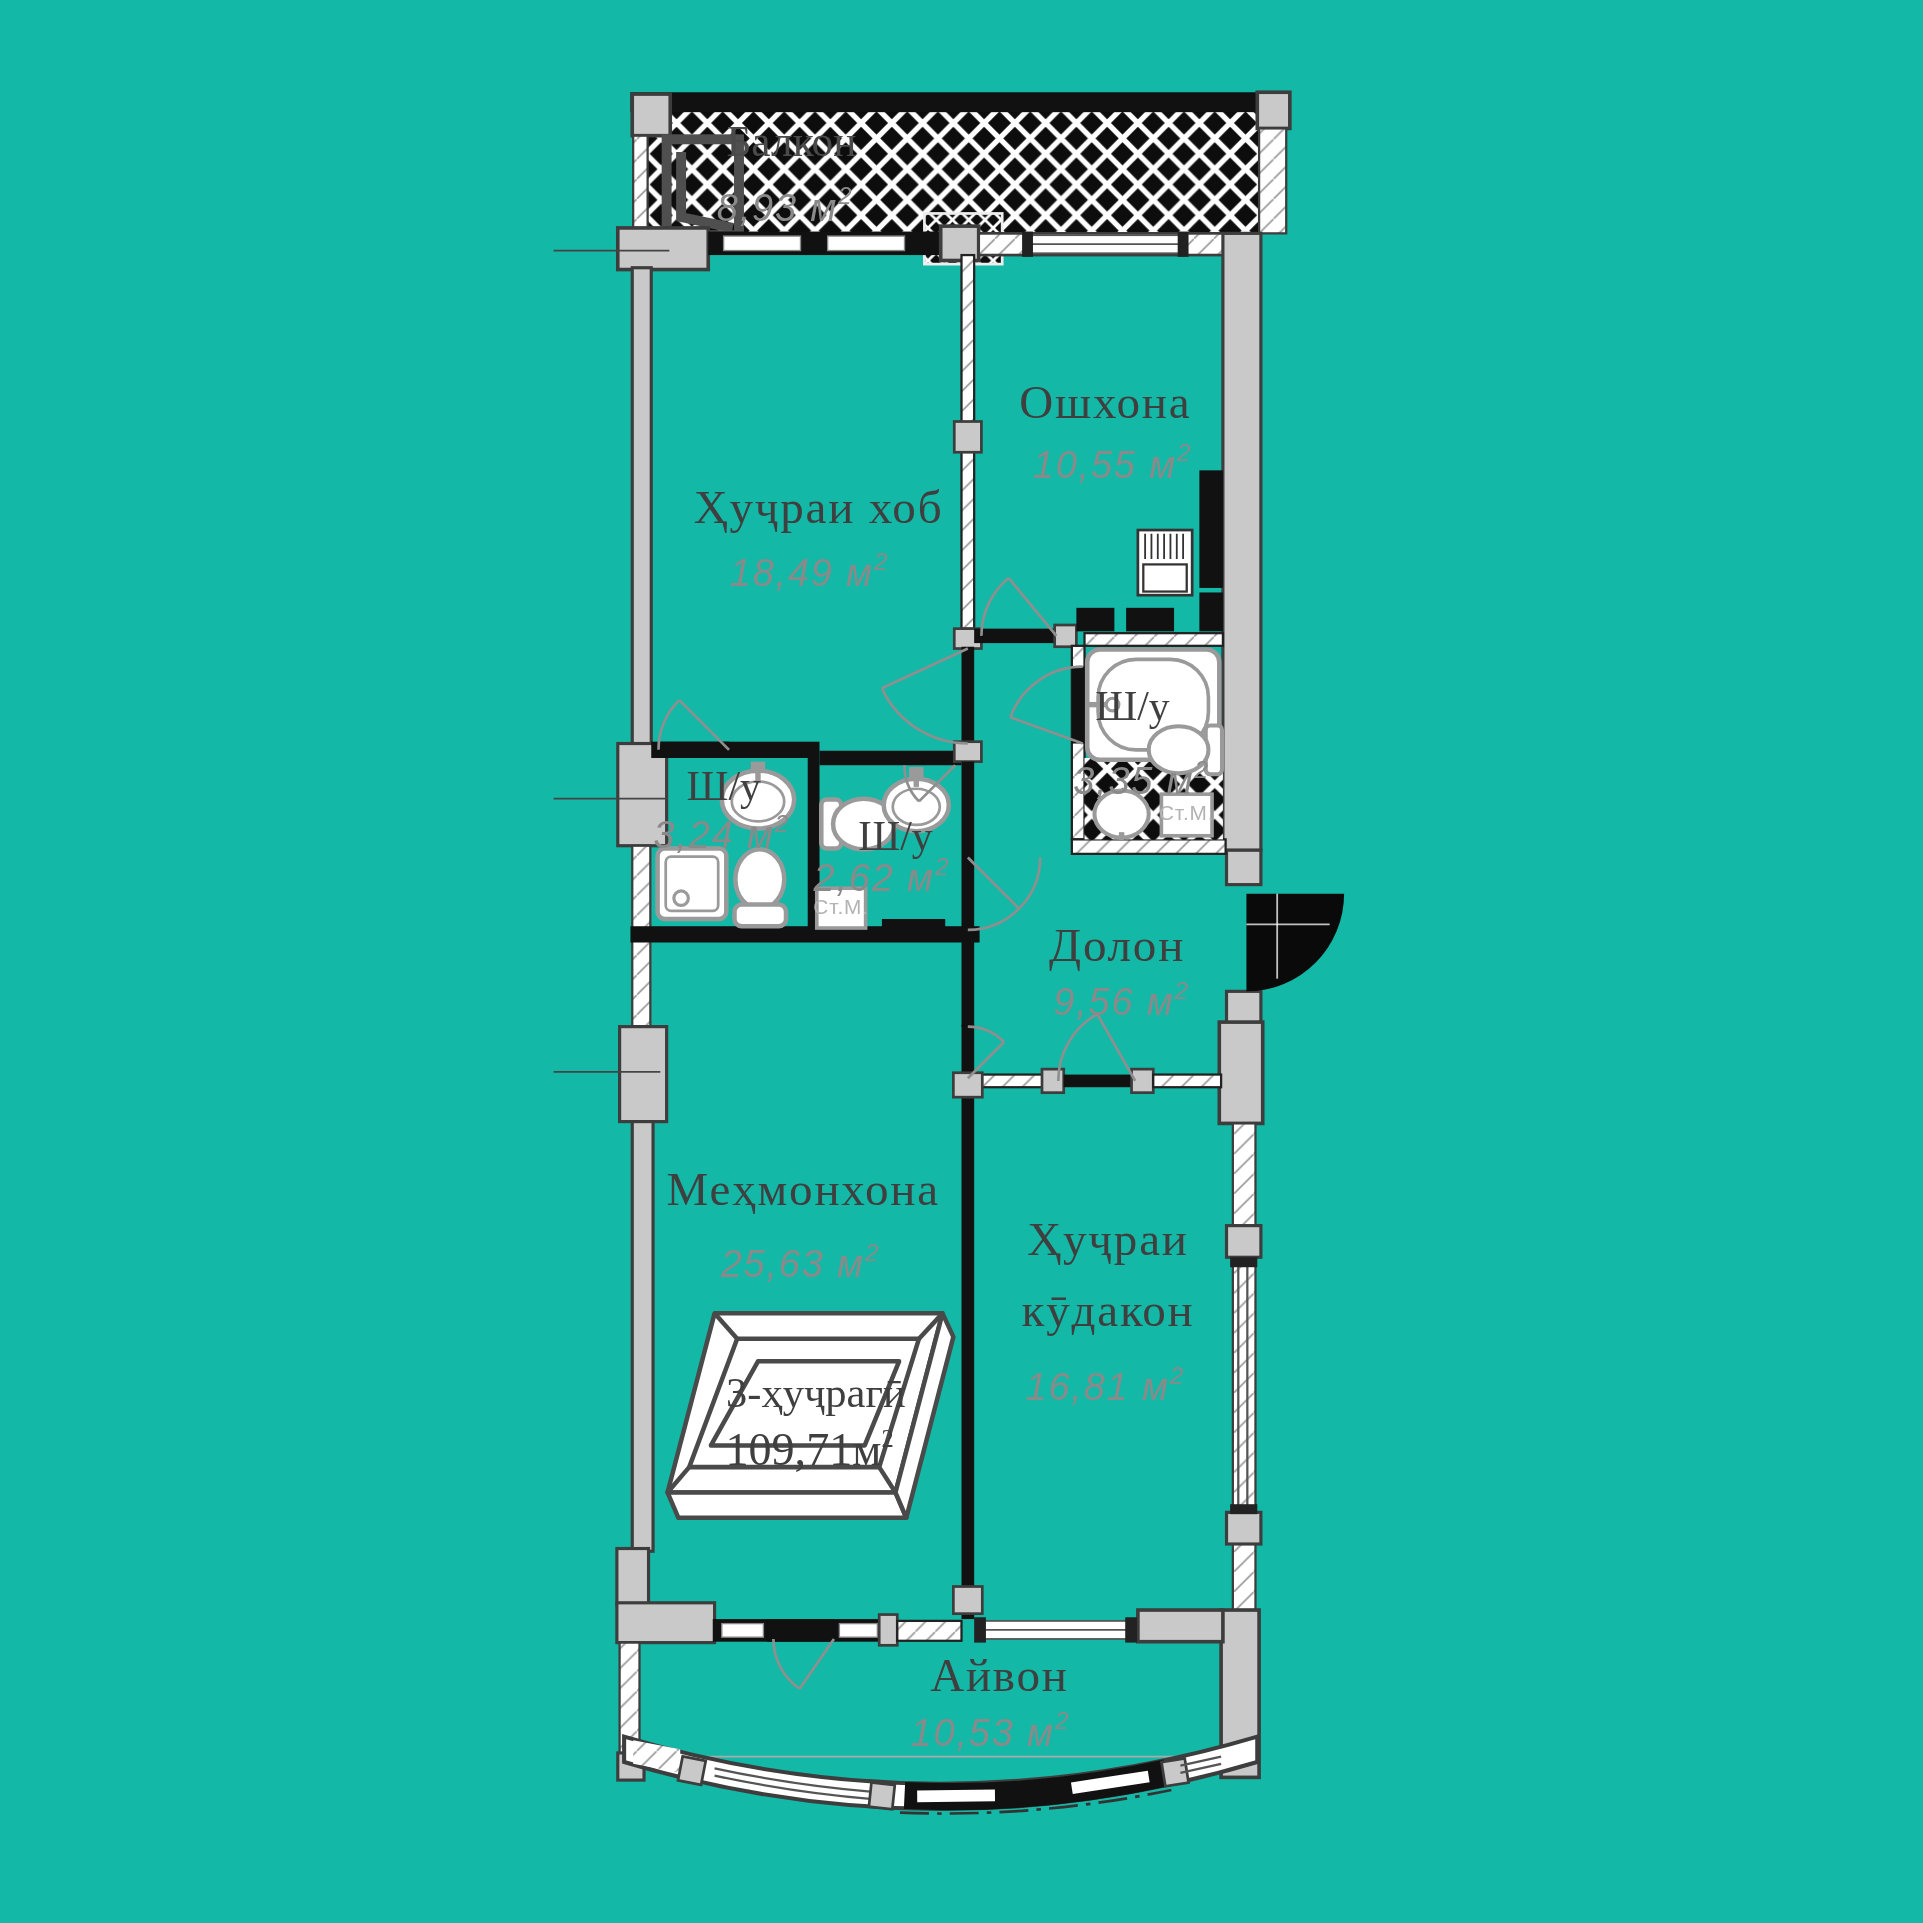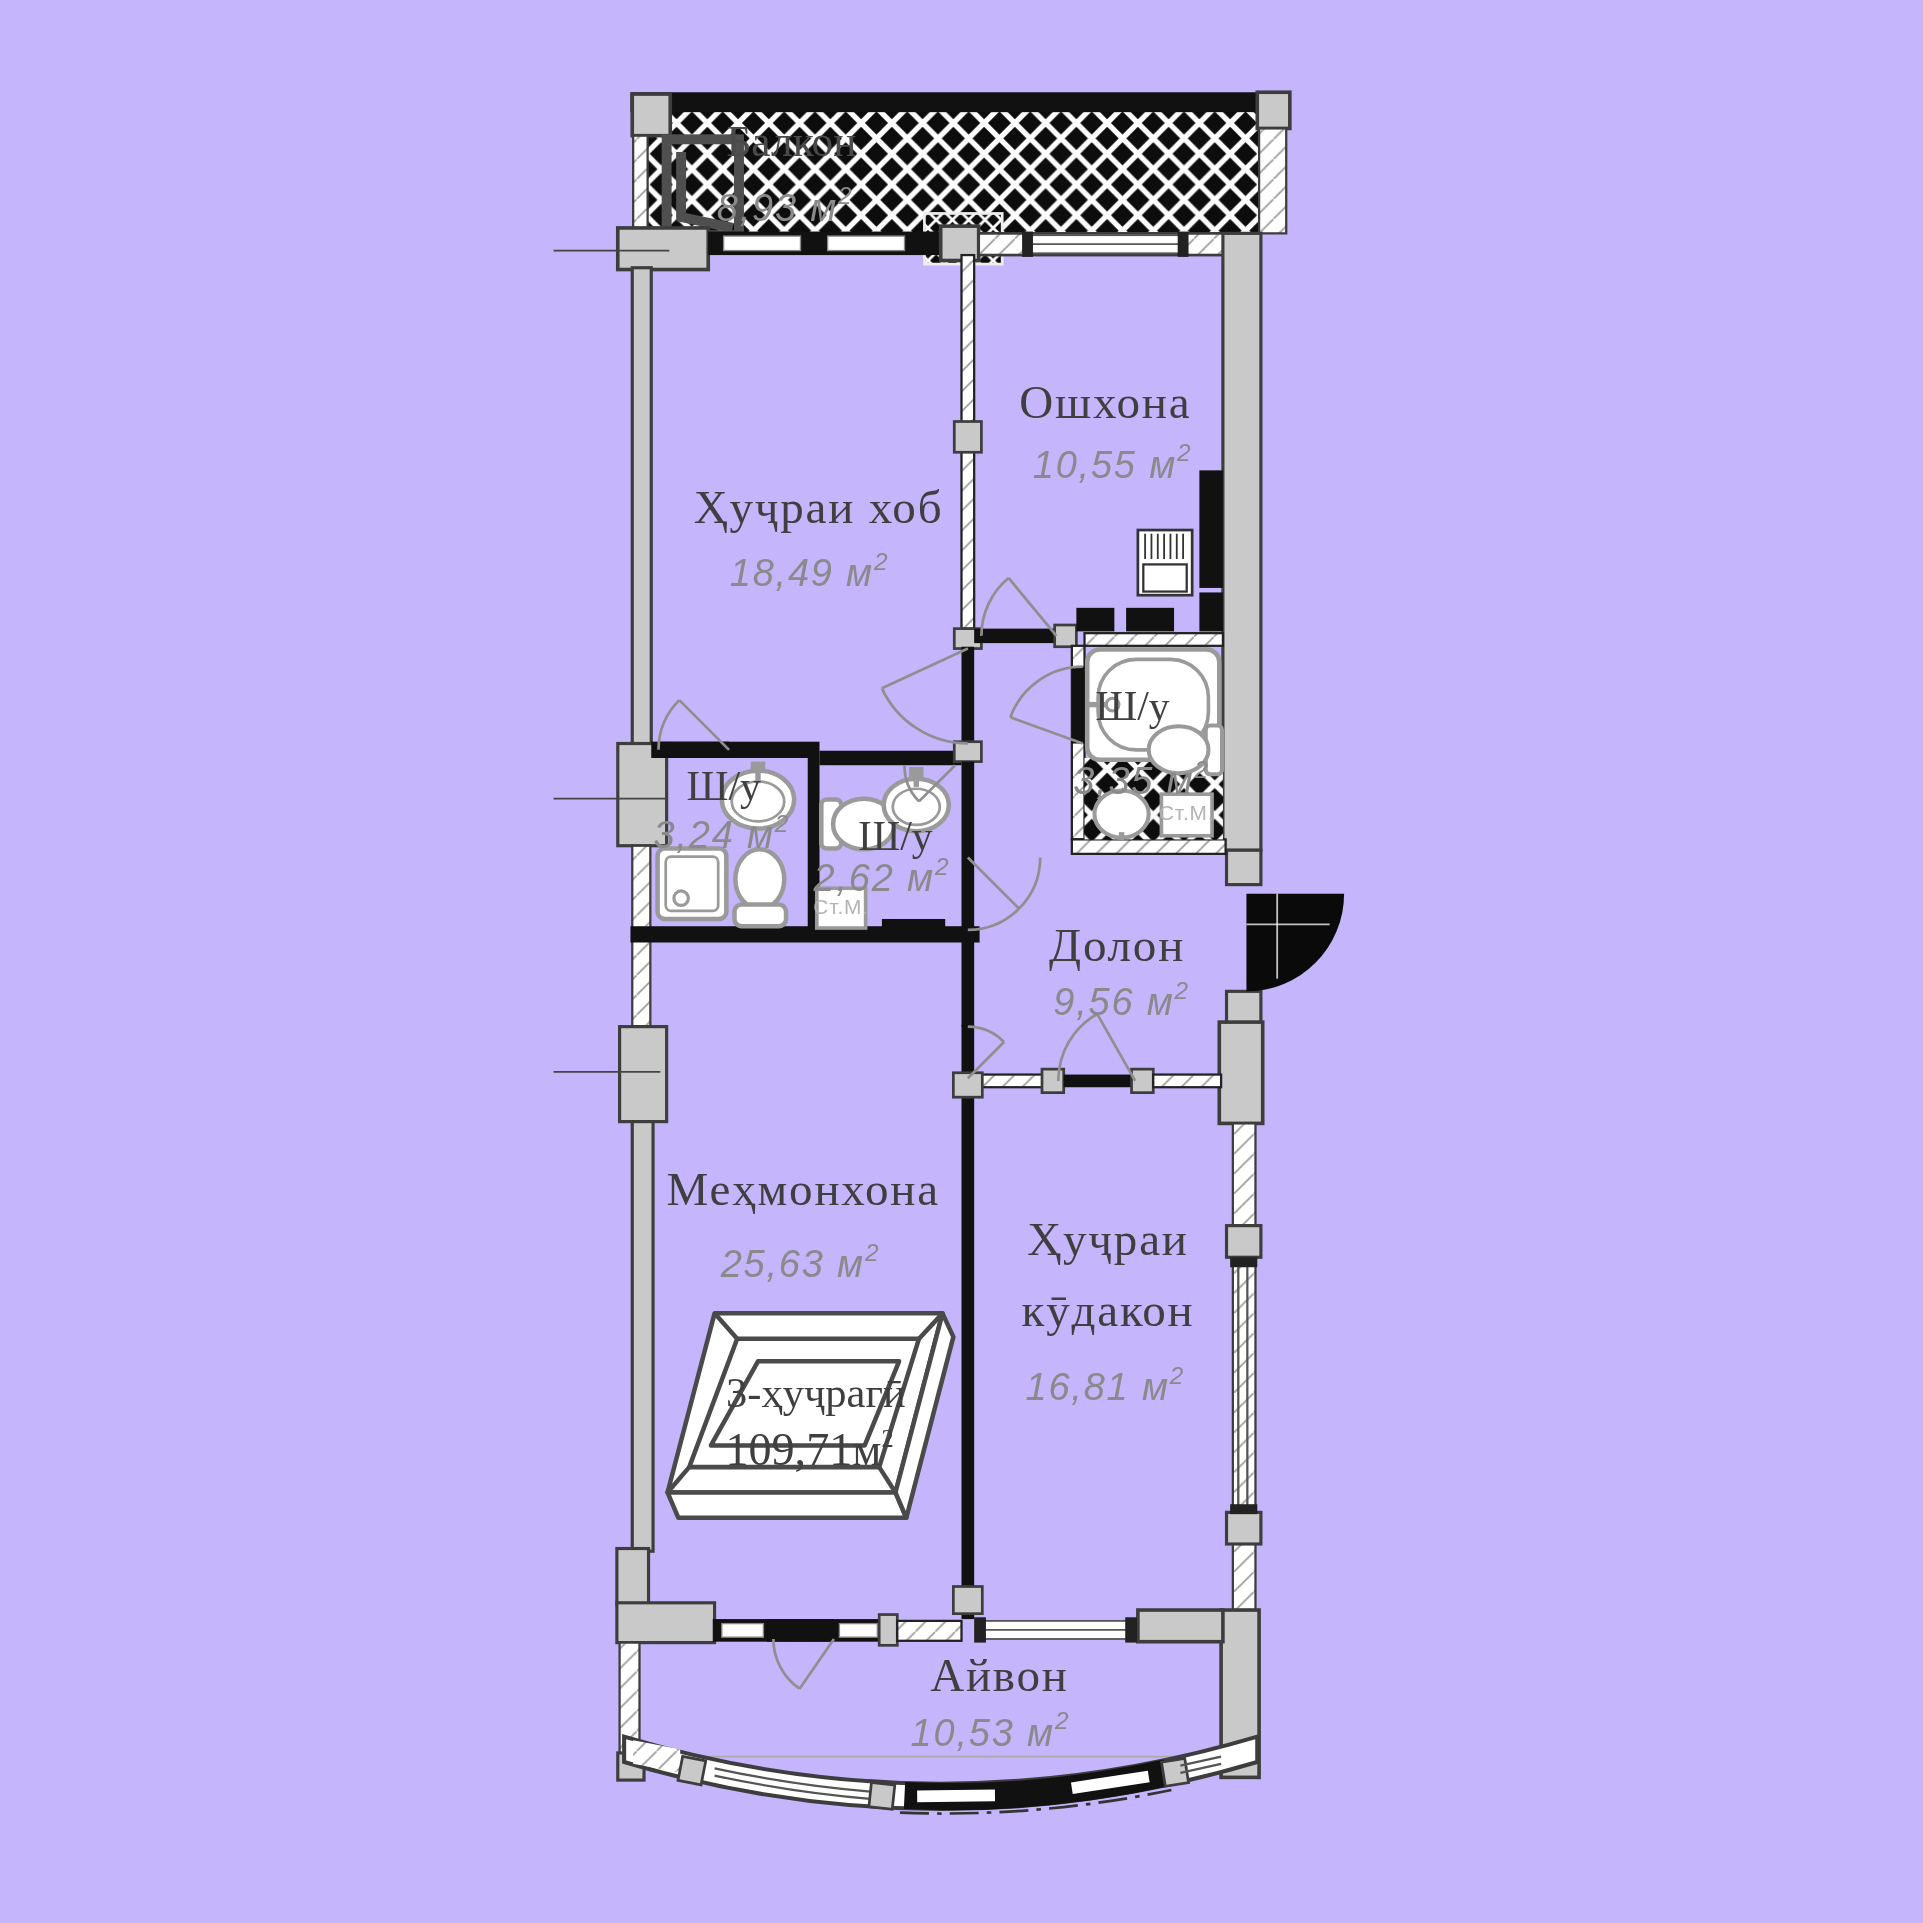--- a/index.html
+++ b/index.html
@@ -1,16 +1,16 @@
 <!DOCTYPE html>
 <html style="font-size:14.5px"><head>
 <meta charset="utf-8">
 <style>
   html,body{margin:0;padding:0;background:#fff;}
-  .canvas{position:relative;width:1923px;height:1923px;background:#c4b5fd;overflow:hidden;}
+  .canvas{position:relative;width:1923px;height:1923px;background:#14b8a6;overflow:hidden;}
   svg{position:absolute;left:0;top:0;}
   text{font-family:"Liberation Serif","DejaVu Serif",serif;fill:#3f3f3f;}
   .room-name{font-size:52px;letter-spacing:2px;}
   .shu-name{font-size:46px;}
   .room-area{font-family:"Liberation Sans","DejaVu Sans",sans-serif;font-style:italic;font-size:42px;fill:#8a8a8a;letter-spacing:2px;}
   .sup{font-size:27px;}
   .stm{font-family:"Liberation Sans","DejaVu Sans",sans-serif;font-size:23px;fill:#b3b3b3;font-style:normal;letter-spacing:1px;}
   .stamp-t1{font-size:47px;}
   .stamp-t2{font-size:51px;}
   .balc-name{font-size:48px;fill:#4a4a4a;}

